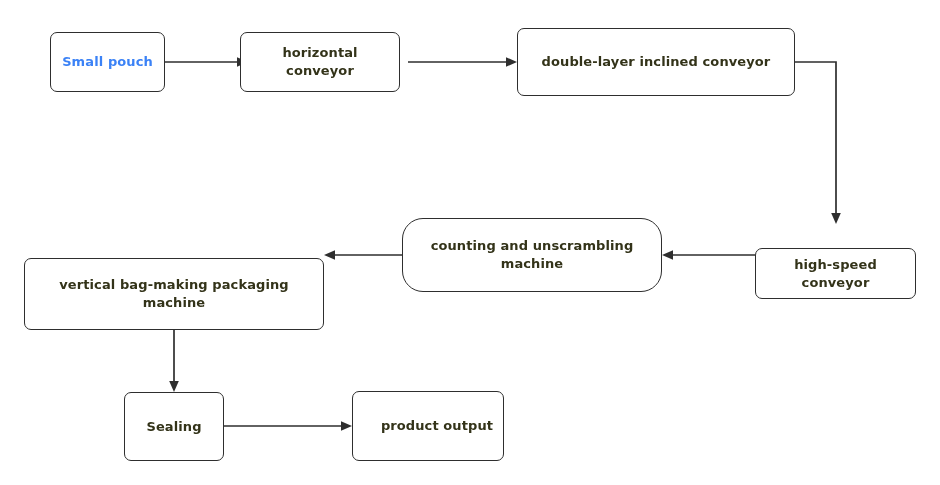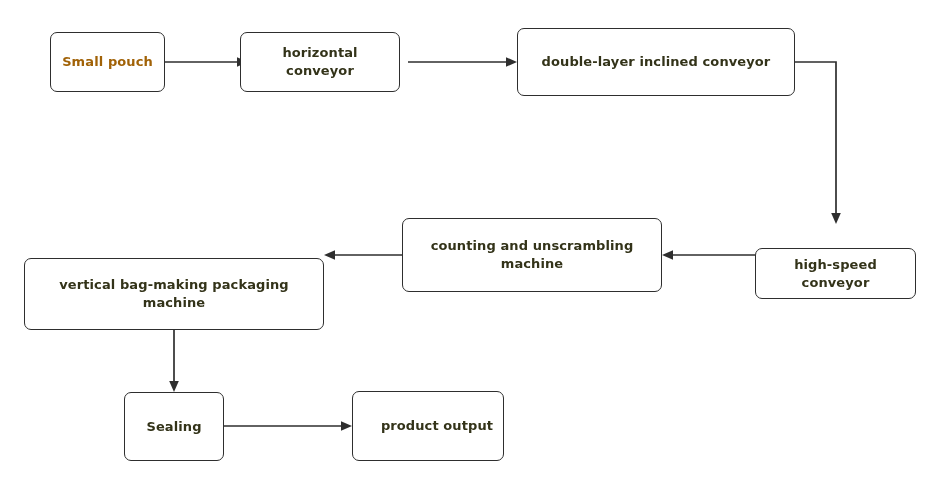--- a/index.html
+++ b/index.html
@@ -39,21 +39,21 @@
     padding: 2px 8px;
   }
   .node-label {
     font-family: "DejaVu Sans", sans-serif;
     font-size: 13px;
     font-weight: bold;
     line-height: 1.35;
     letter-spacing: 0.1px;
     white-space: pre-line;
   }
-  .label-dark { color: #a16207; }
+  .label-dark { color: #3b82f6; }
   .label-olive { color: #333319; }
 </style>
 </head>
 <body>
 
 <div id="diagram-canvas">
 
   <svg id="edge-layer" width="940" height="485" viewBox="0 0 940 485" xmlns="http://www.w3.org/2000/svg">
       <g>
         <path d="M 165 62 L 243 62" fill="none" stroke="#2e2e2e" stroke-width="1.7" stroke-linecap="butt" stroke-linejoin="miter"></path>
@@ -91,21 +91,21 @@
       </div>
       <div class="node" style="left: 240px; top: 32px; width: 160px; height: 60px;">
         <span class="node-label label-olive">horizontal conveyor</span>
       </div>
       <div class="node" style="left: 517px; top: 28px; width: 278px; height: 68px;">
         <span class="node-label label-olive">double-layer inclined conveyor</span>
       </div>
       <div class="node" style="left: 755px; top: 225px; width: 161px; height: 51px; margin-top: 23px;">
         <span class="node-label label-olive">high-speed conveyor</span>
       </div>
-      <div class="node" style="left: 402px; top: 218px; width: 260px; height: 74px;">
+      <div class="node" style="left: 402px; top: 218px; width: 260px; height: 74px; border-radius: 21px;">
         <span class="node-label label-olive">counting and unscrambling
 machine</span>
       </div>
       <div class="node" style="left: 24px; top: 218px; width: 300px; height: 72px; margin-top: 40px;">
         <span class="node-label label-olive">vertical bag-making packaging machine</span>
       </div>
       <div class="node" style="left: 124px; top: 392px; width: 100px; height: 69px;">
         <span class="node-label label-olive">Sealing</span>
       </div>
       <div class="node" style="left: 352px; top: 391px; width: 152px; height: 70px; padding-left: 26px;">

